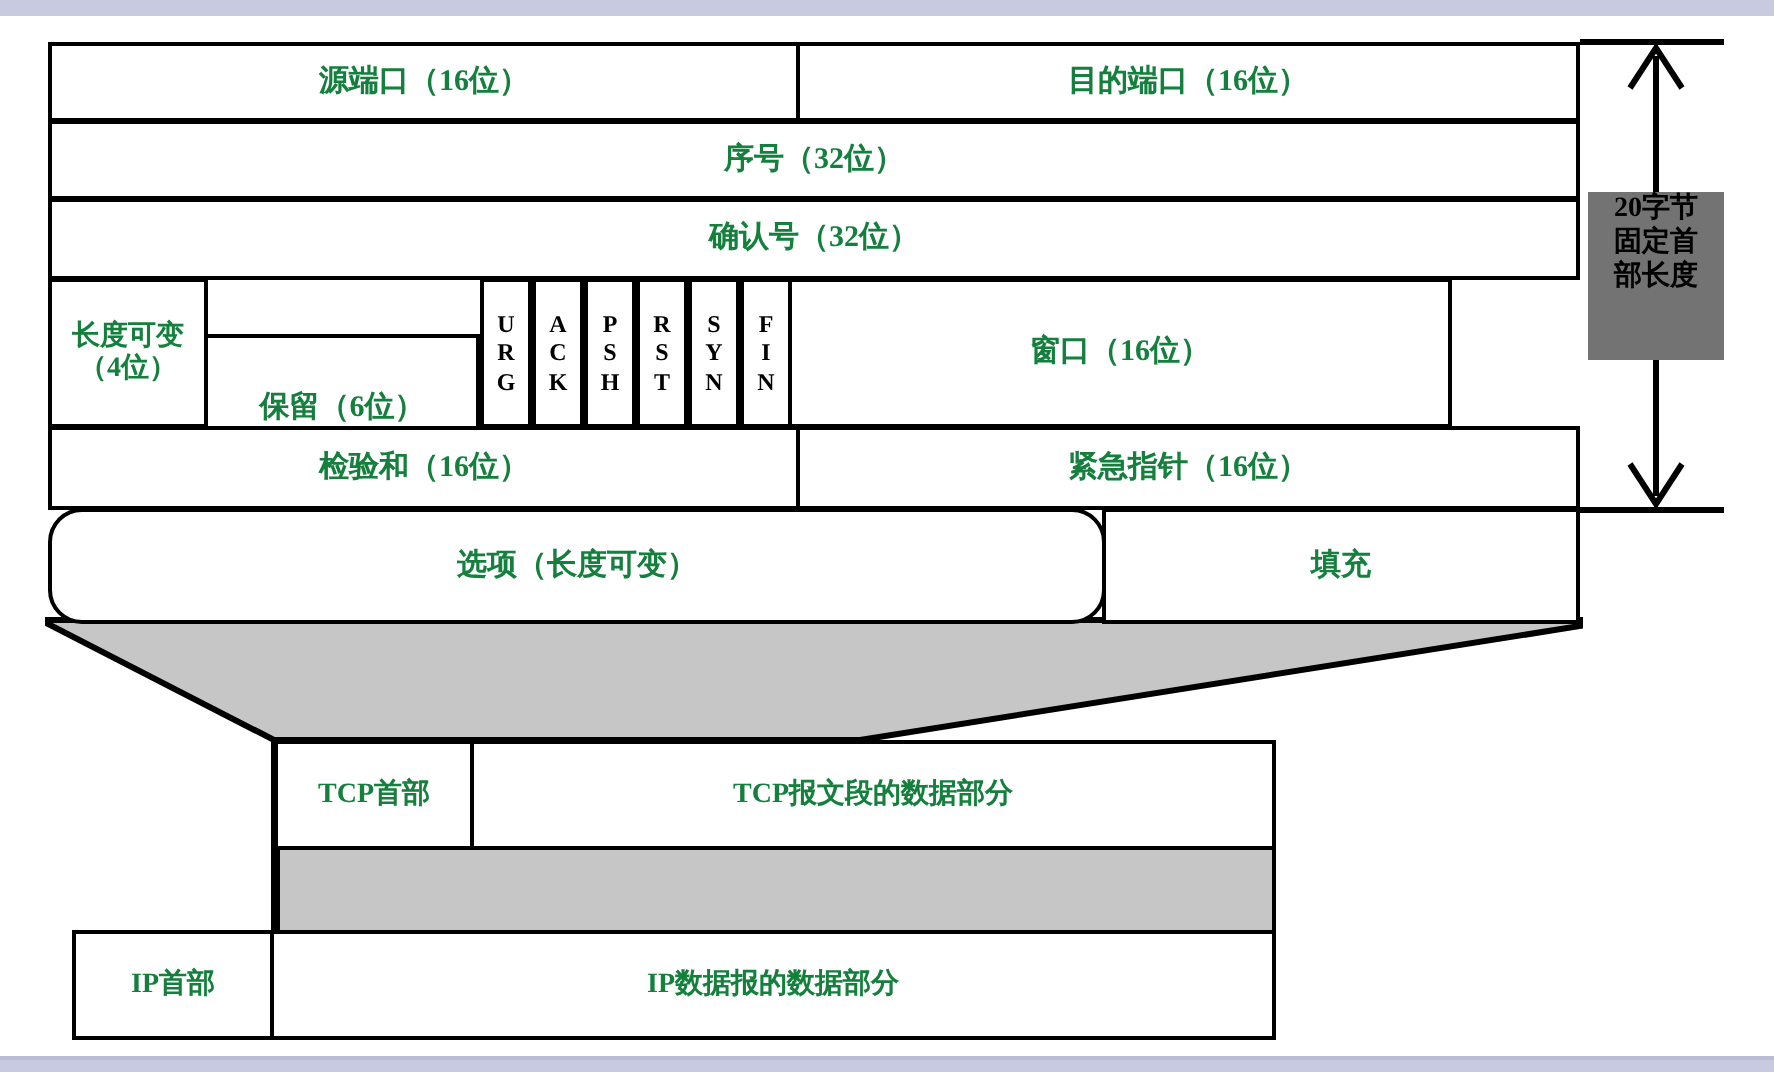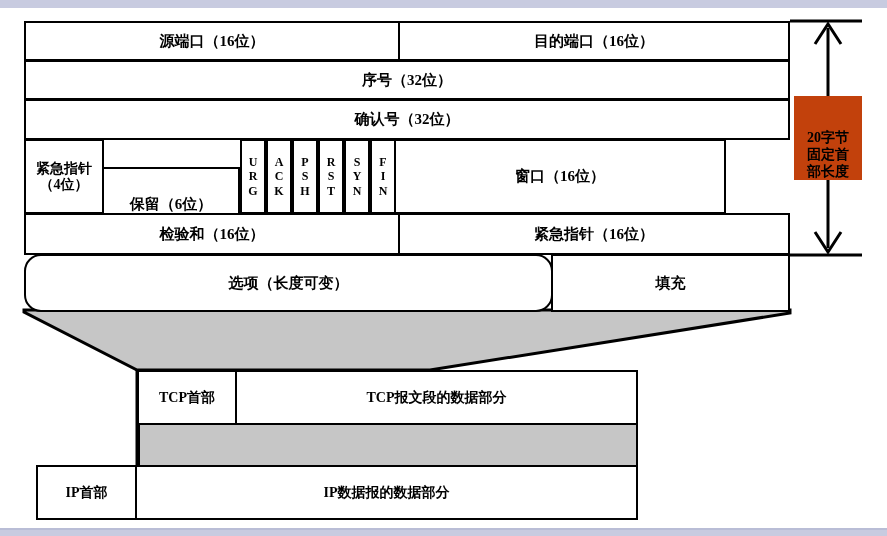--- a/index.html
+++ b/index.html
@@ -38,21 +38,21 @@
   .cell {
     position: absolute;
     box-sizing: border-box;
     border: 2px solid #000000;
     background: #ffffff;
     display: flex;
     align-items: center;
     justify-content: center;
     text-align: center;
     font-weight: bold;
-    color: #000000;
+    color: #15803d;
     line-height: 1.12;
     font-size: 15px;
     white-space: pre-line;
   }
 
   
   .flagcell {
     position: absolute;
     box-sizing: border-box;
     border: 2px solid #000000;
@@ -74,28 +74,28 @@
     left: 0; top: 0;
     width: 887px; height: 536px;
     pointer-events: none;
   }
 
   .side-label {
     position: absolute;
     display: flex;
     flex-direction: column;
     align-items: center;
-    justify-content: flex-end;
+    justify-content: flex-start;
     font-weight: bold;
     font-size: 14px;
     line-height: 1.22;
     color: #000000;
     text-align: center;
     white-space: pre-line;
-    background: #c2410c;
+    background: #737373;
   }
 
   .grey {
     background: #c6c6c6;
   }
 </style>
 </head>
 <body>
 
 <div id="root">
@@ -130,21 +130,21 @@
 
   <div class="cell" style="left:24px; top:60px; width:766px; height:40px;">
     <span>序号（32位）</span>
   </div>
 
   <div class="cell" style="left:24px; top:99px; width:766px; height:41px;">
     <span>确认号（32位）</span>
   </div>
 
   <div class="cell" style="left:24px; top:139px; width:80px; height:75px; font-size:14px;">
-    <span>紧急指针
+    <span>长度可变
 （4位）</span>
   </div>
   <div class="cell" style="left:102px; top:139px; width:138px; height:75px;margin-top:28px;">
     <span>保留（6位）</span>
   </div>
 
   <div class="flagcell" style="left:240px; top:139px; width:26px; height:75px;">
     <span>U</span>
     <span>R</span>
     <span>G</span>

